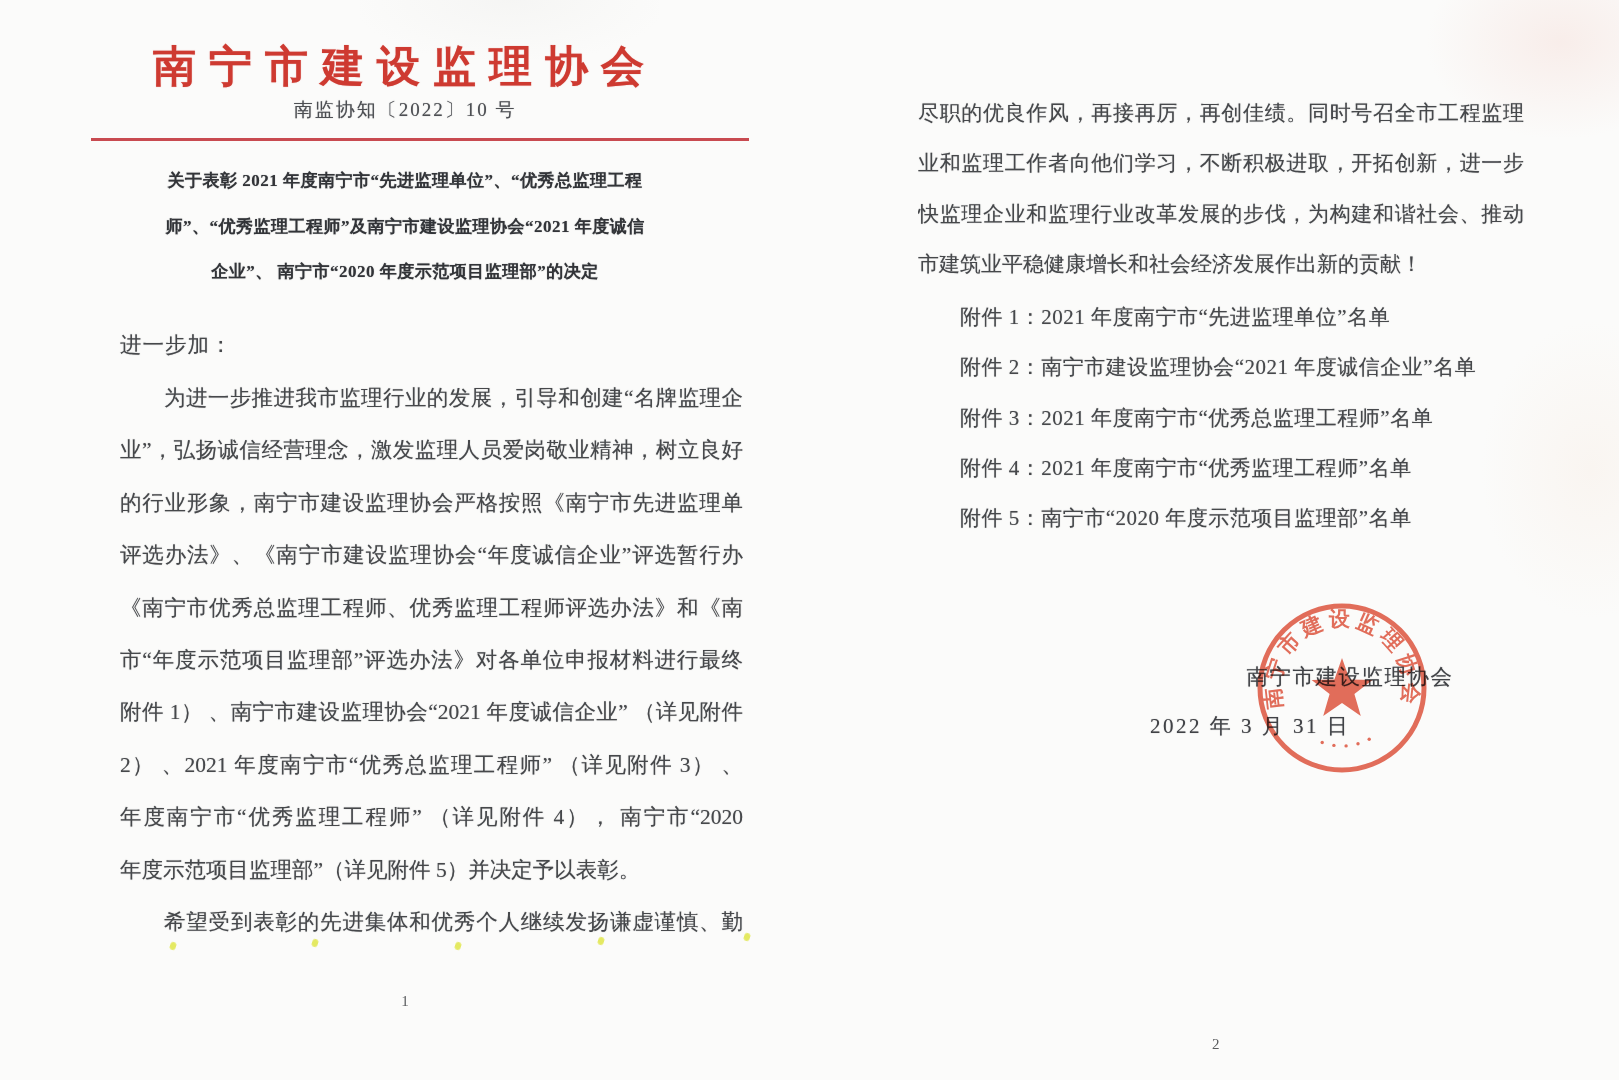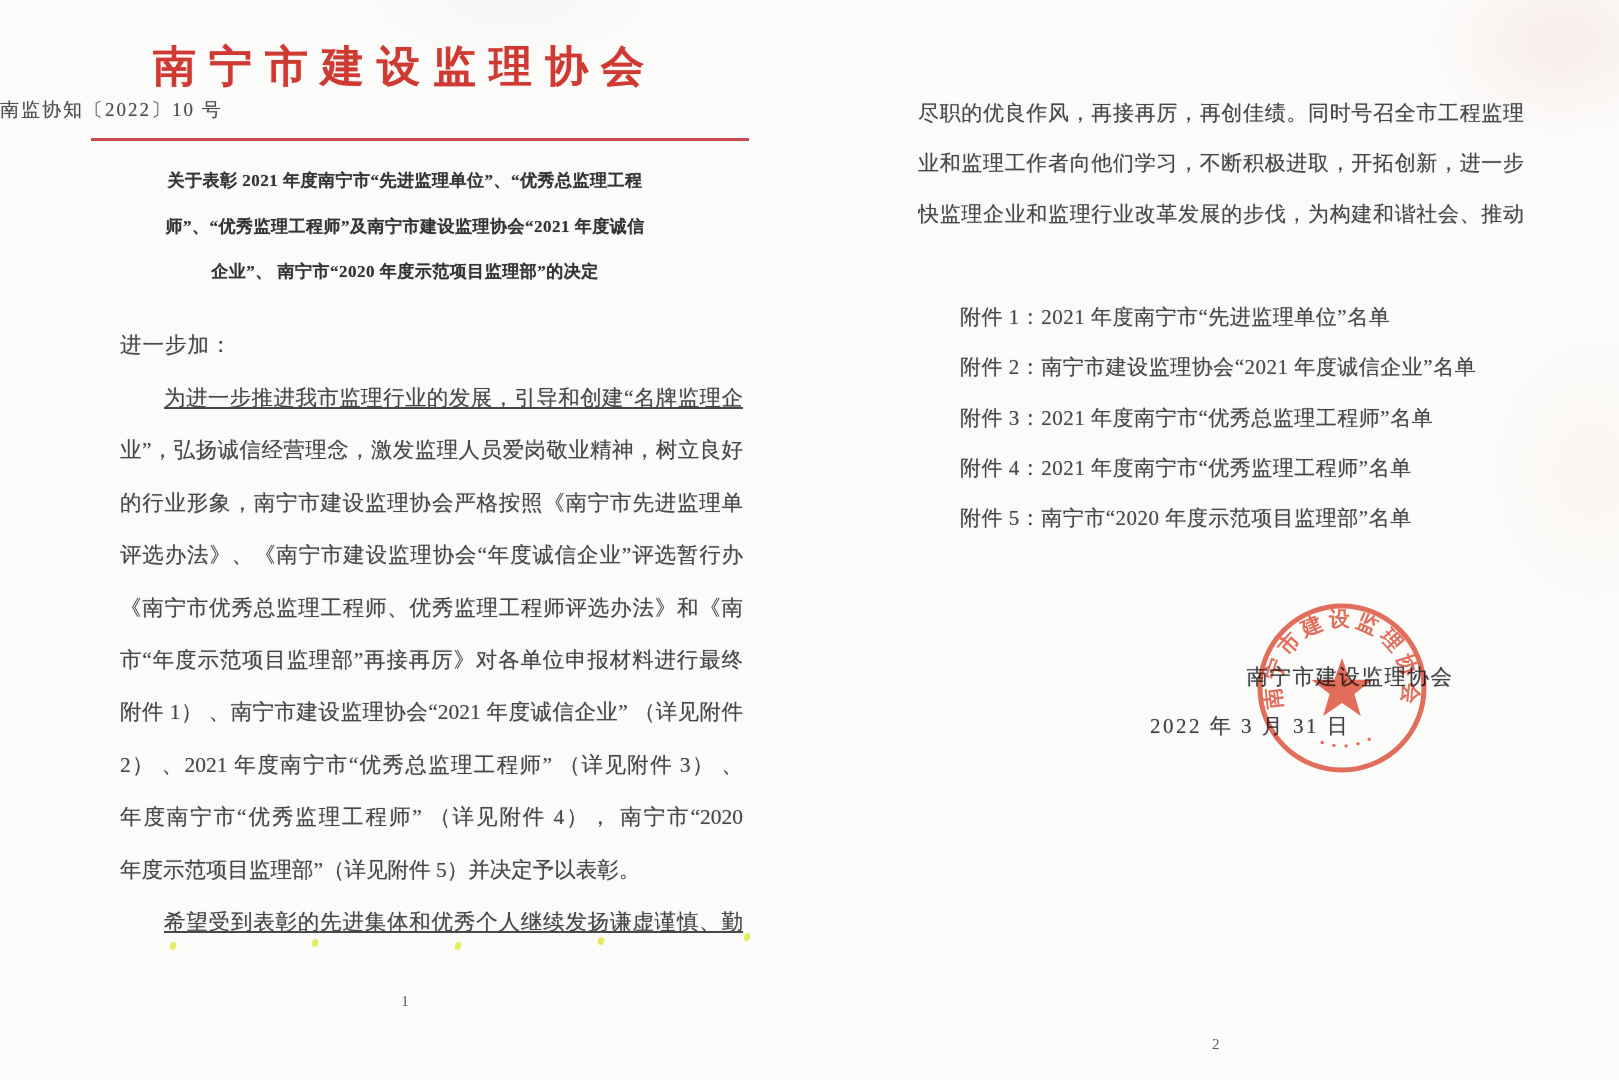--- a/index.html
+++ b/index.html
@@ -25,21 +25,21 @@
   .tint-b{left:1480px;top:320px;width:139px;height:300px;background:radial-gradient(ellipse at 80% 50%,rgba(248,240,233,.55),rgba(248,240,233,0) 70%);}
   .tint-c{left:360px;top:0;width:300px;height:60px;background:radial-gradient(ellipse at 50% 0%,rgba(240,240,238,.5),rgba(240,240,238,0) 75%);}
 
   .org-title{
     position:absolute;left:0;top:38px;width:810px;text-align:center;
     font-size:43px;font-weight:700;color:var(--header-red);
     letter-spacing:13px;text-shadow:0 0 1px rgba(206,58,49,.55);
     font-family:"Liberation Sans","DejaVu Sans",sans-serif;
   }
   .doc-number{
-    position:absolute;left:0;top:97px;width:810px;text-align:left;
+    position:absolute;left:0;top:97px;width:810px;text-align:center;
     font-size:19px;color:#4d4f53;letter-spacing:2px;
     text-shadow:0 0 1px rgba(77,79,83,.5);
   }
   .red-rule{position:absolute;left:91px;top:138px;width:658px;height:3px;background:var(--rule-red);}
 
   .doc-title{
     position:absolute;left:80px;top:158px;width:650px;
     font-size:17px;font-weight:700;color:#323438;line-height:45.5px;
     text-align:center;letter-spacing:.5px;
     text-shadow:0 0 1px rgba(50,52,56,.55);
@@ -53,21 +53,21 @@
 
   .body-lines{position:absolute;font-size:21.5px;text-shadow:0 0 1px rgba(70,72,75,.5);}
   .body-lines .bl{
     height:52.4px;line-height:52.4px;white-space:nowrap;
     text-align:justify;text-align-last:justify;text-justify:inter-character;
     white-space:normal;overflow:hidden;
   }
   .body-left{left:120px;top:372px;width:623px;}
   .body-right{left:108px;top:88px;width:606px;font-size:21px;}
   .body-right .bl{height:50.3px;line-height:50.3px;}
-  .bl.indent{text-indent:44px;text-decoration:underline;}
+  .bl.indent{text-indent:44px;}
   .bl.lastline{text-align-last:left;}
 
   .attachments{position:absolute;left:108px;top:292px;width:660px;font-size:21px;
     text-shadow:0 0 1px rgba(70,72,75,.5);}
   .attachments .att{height:50.3px;line-height:50.3px;padding-left:42px;letter-spacing:.5px;}
 
   .signature{
     position:absolute;left:340px;top:662px;width:400px;text-align:center;
     font-size:21.5px;letter-spacing:1.5px;color:#404246;
     text-shadow:0 0 1px rgba(64,66,70,.5);
@@ -112,21 +112,21 @@
     </div>
 
     <div class="salutation">进一步加：</div>
 
     <div class="body-lines body-left">
       <div class="bl indent">为进一步推进我市监理行业的发展，引导和创建“名牌监理企</div>
       <div class="bl">业”，弘扬诚信经营理念，激发监理人员爱岗敬业精神，树立良好</div>
       <div class="bl">的行业形象，南宁市建设监理协会严格按照《南宁市先进监理单位</div>
       <div class="bl">评选办法》、《南宁市建设监理协会“年度诚信企业”评选暂行办法》、</div>
       <div class="bl">《南宁市优秀总监理工程师、优秀监理工程师评选办法》和《南宁</div>
-      <div class="bl">市“年度示范项目监理部”再接再厉》对各单位申报材料进行最终</div>
+      <div class="bl">市“年度示范项目监理部”评选办法》对各单位申报材料进行最终</div>
       <div class="bl">附件 1） 、南宁市建设监理协会“2021 年度诚信企业” （详见附件</div>
       <div class="bl">2） 、2021 年度南宁市“优秀总监理工程师” （详见附件 3） 、2021</div>
       <div class="bl">年度南宁市“优秀监理工程师” （详见附件 4）， 南宁市“2020</div>
       <div class="bl lastline">年度示范项目监理部”（详见附件 5）并决定予以表彰。</div>
       <div class="bl indent">希望受到表彰的先进集体和优秀个人继续发扬谦虚谨慎、勤勉</div>
     </div>
 
     <div class="speck" style="left:170px;top:942px;"></div>
     <div class="speck" style="left:312px;top:939px;"></div>
     <div class="speck" style="left:455px;top:942px;"></div>
@@ -135,20 +135,21 @@
 
     <div class="page-num pn-left">1</div>
   </div>
 
   <div class="page page-right">
 
     <div class="body-lines body-right">
       <div class="bl">尽职的优良作风，再接再厉，再创佳绩。同时号召全市工程监理企</div>
       <div class="bl">业和监理工作者向他们学习，不断积极进取，开拓创新，进一步加</div>
       <div class="bl">快监理企业和监理行业改革发展的步伐，为构建和谐社会、推动我</div>
+      <div class="bl lastline">市建筑业平稳健康增长和社会经济发展作出新的贡献！</div>
     </div>
 
     <div class="attachments">
       <div class="att">附件 1：2021 年度南宁市“先进监理单位”名单</div>
       <div class="att">附件 2：南宁市建设监理协会“2021 年度诚信企业”名单</div>
       <div class="att">附件 3：2021 年度南宁市“优秀总监理工程师”名单</div>
       <div class="att">附件 4：2021 年度南宁市“优秀监理工程师”名单</div>
       <div class="att">附件 5：南宁市“2020 年度示范项目监理部”名单</div>
     </div>
 

